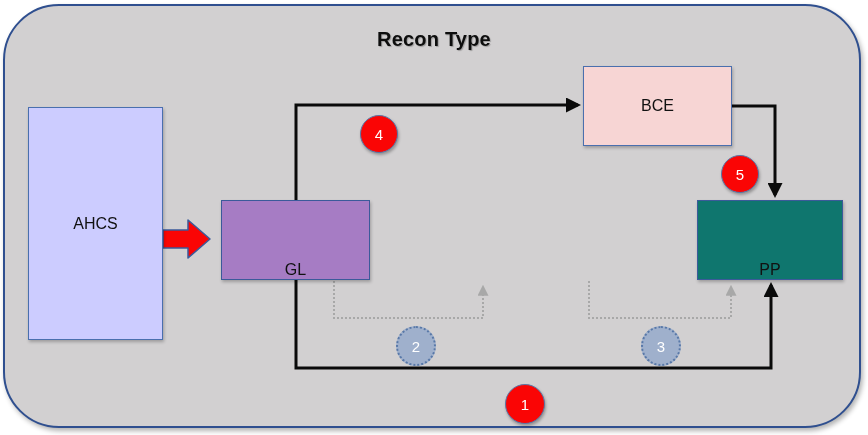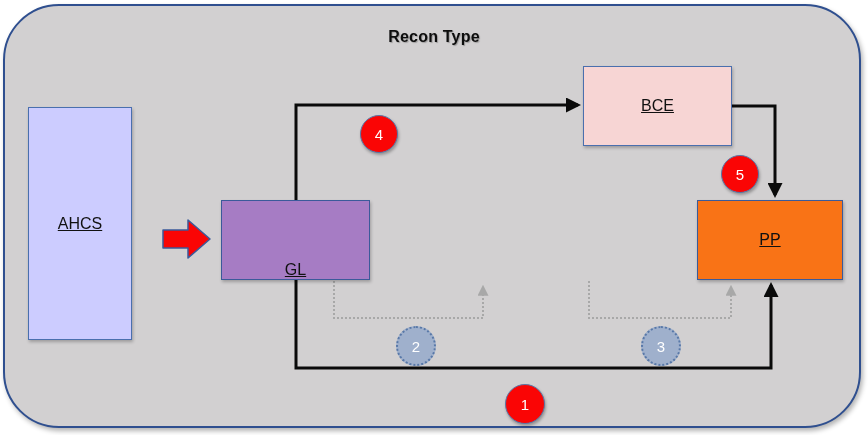--- a/index.html
+++ b/index.html
@@ -27,40 +27,40 @@
     border-radius: 56px;
     box-sizing: border-box;
     box-shadow: 2px 3px 5px rgba(0,0,0,0.30);
   }
   #diagram-title {
     position: absolute;
     left: 0;
     top: 28px;
     width: 868px;
     text-align: center;
-    font-size: 16px;
+    font-size: 20px;
     font-weight: bold;
     color: #0d0d0d;
     letter-spacing: 0.2px;
     text-shadow: 1px 1px 1px rgba(0,0,0,0.25);
   }
   
   .node {
     position: absolute;
     box-sizing: border-box;
     display: flex;
     align-items: center;
     justify-content: center;
     font-size: 16px;
     color: #111111;
     box-shadow: 1px 2px 3px rgba(0,0,0,0.25);
   }
-  .node span { pointer-events: none; text-decoration: underline; }
+  .node span { pointer-events: none; }
   #node-ahcs {
-    left: 28px; top: 107px; width: 104px; height: 233px;
+    left: 28px; top: 107px; width: 135px; height: 233px;
     background: #ccccff;
     border: 1px solid #4a6fae;
   }
   #node-gl {
     left: 221px; top: 200px; width: 149px; height: 80px;
     background: #a67cc4;
     border: 1px solid #3b5a9a;
     align-items: flex-end;
   }
   #node-ml {
@@ -69,22 +69,23 @@
     border: 2px dotted #4472c4;
     box-shadow: none;
   }
   #node-bce {
     left: 583px; top: 66px; width: 149px; height: 80px;
     background: #f7d5d4;
     border: 1px solid #4a6fae;
   }
   #node-pp {
     left: 697px; top: 200px; width: 146px; height: 80px;
-    background: #f97316;
+    background: #0f766e;
     border: 1px solid #3b5a9a;
+    align-items: flex-end;
   }
   
   #arrow-ahcs-gl {
     position: absolute;
     left: 161px; top: 217px;
     width: 51px; height: 44px;
   }
   
   .badge {
     position: absolute;

